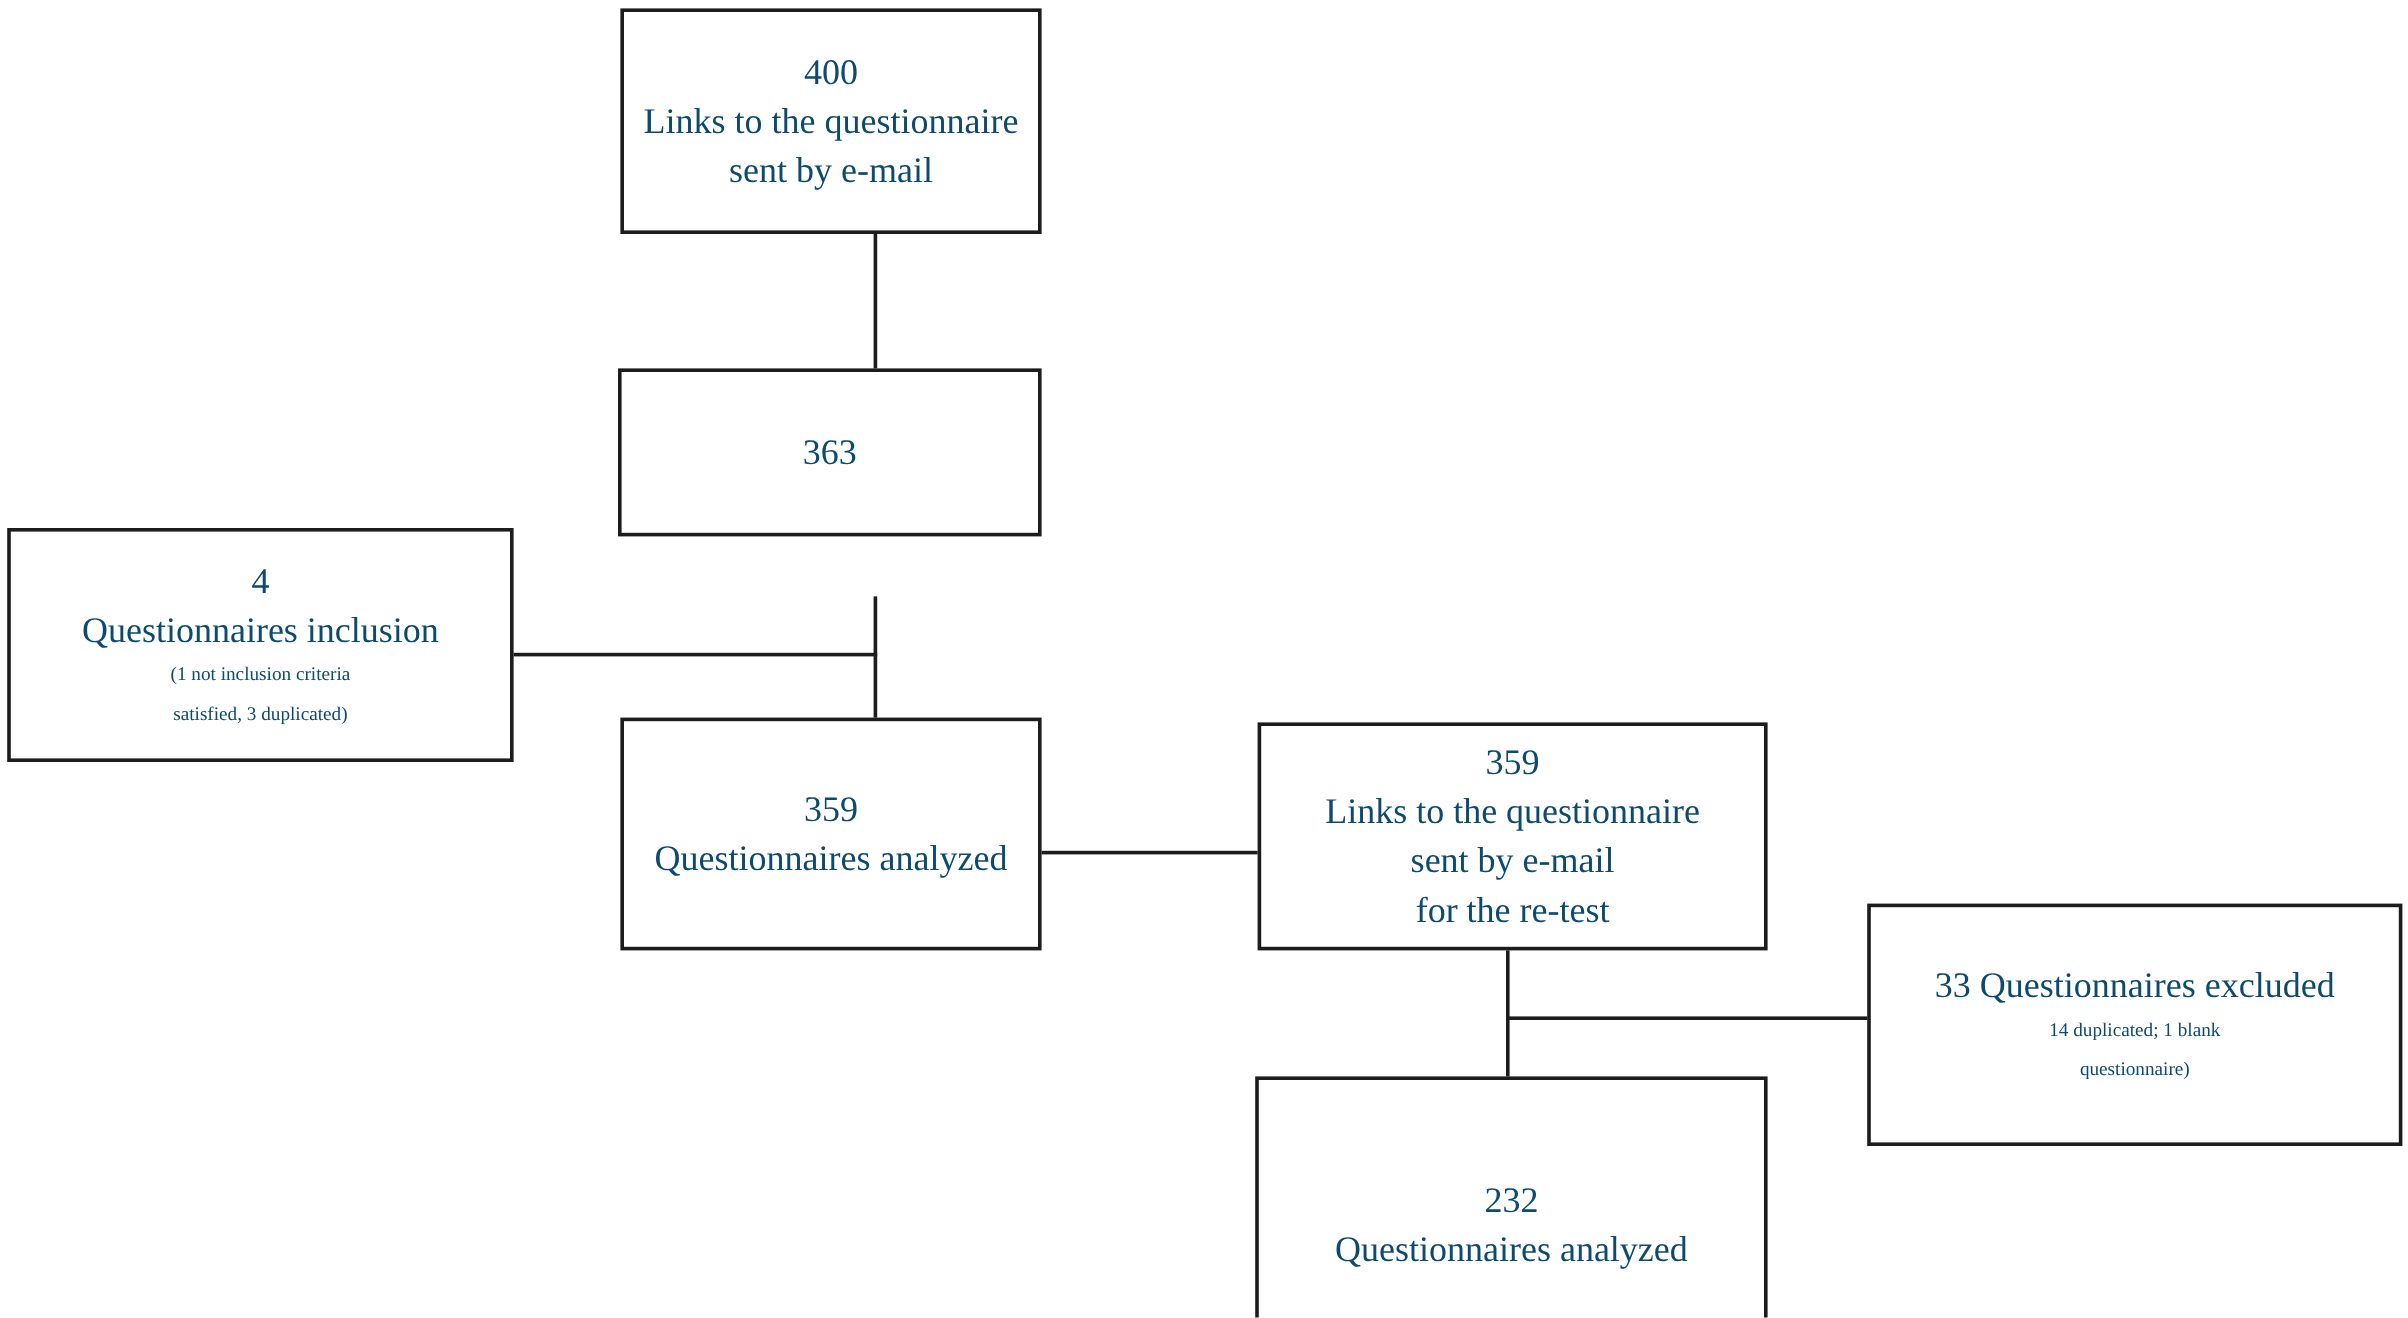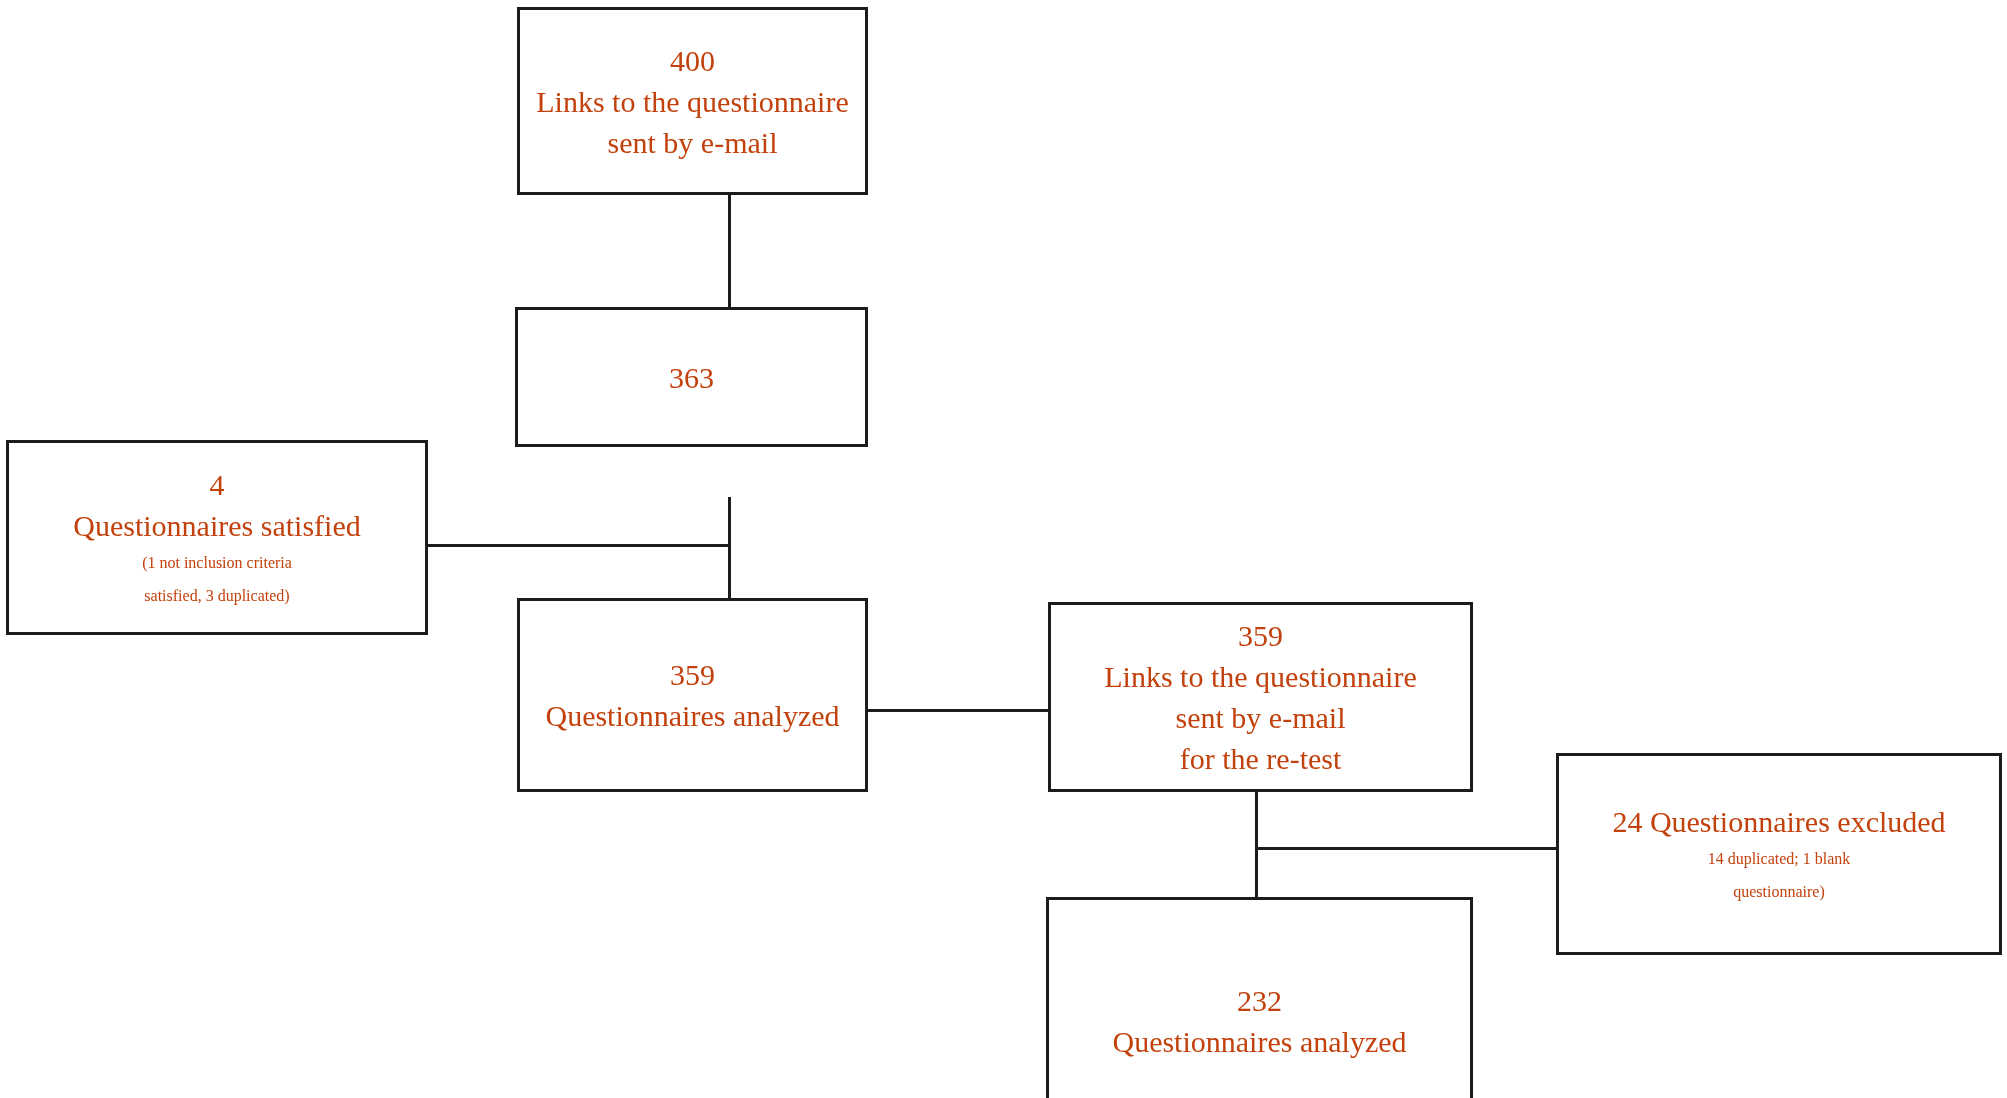--- a/index.html
+++ b/index.html
@@ -6,21 +6,21 @@
     margin: 0;
     padding: 0;
     background: #ffffff;
   }
   .diagram {
     position: relative;
     width: 2007px;
     height: 1098px;
     background: #ffffff;
     font-family: "Liberation Serif", "DejaVu Serif", serif;
-    color: #c2410c;
+    color: #0c4a6e;
   }
   .box {
     position: absolute;
     box-sizing: border-box;
     border: 3px solid #1c1c1c;
     background: #ffffff;
     display: flex;
     flex-direction: column;
     align-items: center;
     justify-content: center;
@@ -51,39 +51,39 @@
     <div class="line">Links to the questionnaire</div>
     <div class="line">sent by e-mail</div>
   </div>
 
   <div class="box" style="left:515px; top:307px; width:353px; height:140px;">
     <div class="line">363</div>
   </div>
 
   <div class="box" style="left:6px; top:440px; width:422px; height:195px;">
     <div class="line">4</div>
-    <div class="line">Questionnaires satisfied</div>
+    <div class="line">Questionnaires inclusion</div>
     <div class="line small">(1 not inclusion criteria</div>
     <div class="line small">satisfied, 3 duplicated)</div>
   </div>
 
   <div class="box" style="left:517px; top:598px; width:351px; height:194px;">
     <div class="line">359</div>
     <div class="line">Questionnaires analyzed</div>
   </div>
 
   <div class="box" style="left:1048px; top:602px; width:425px; height:190px;">
     <div class="line">359</div>
     <div class="line">Links to the questionnaire</div>
     <div class="line">sent by e-mail</div>
     <div class="line">for the re-test</div>
   </div>
 
   <div class="box" style="left:1556px; top:753px; width:446px; height:202px;">
-    <div class="line">24 Questionnaires excluded</div>
+    <div class="line">33 Questionnaires excluded</div>
     <div class="line small">14 duplicated; 1 blank</div>
     <div class="line small">questionnaire)</div>
   </div>
 
   <div class="box" style="left:1046px; top:897px; width:427px; height:247px;">
     <div class="line">232</div>
     <div class="line">Questionnaires analyzed</div>
   </div>
 
   <div class="connector" style="left:728px; top:195px; width:3px; height:112px;"></div>

